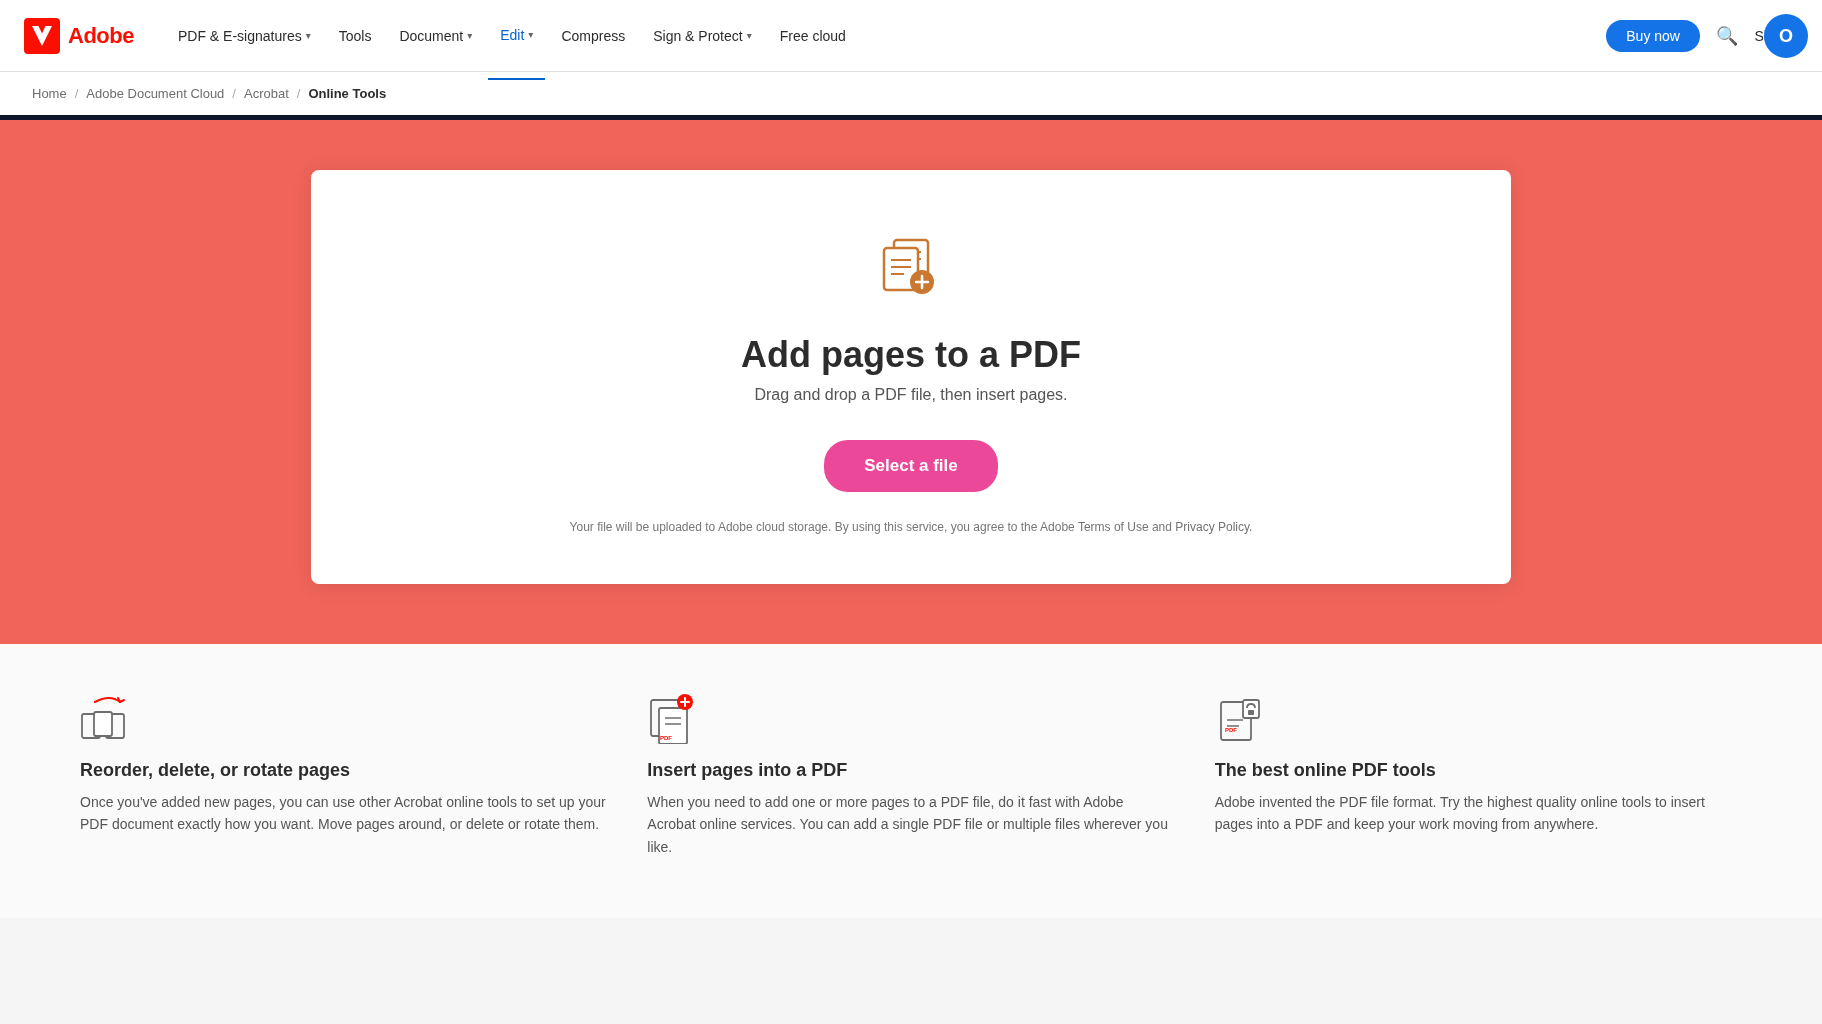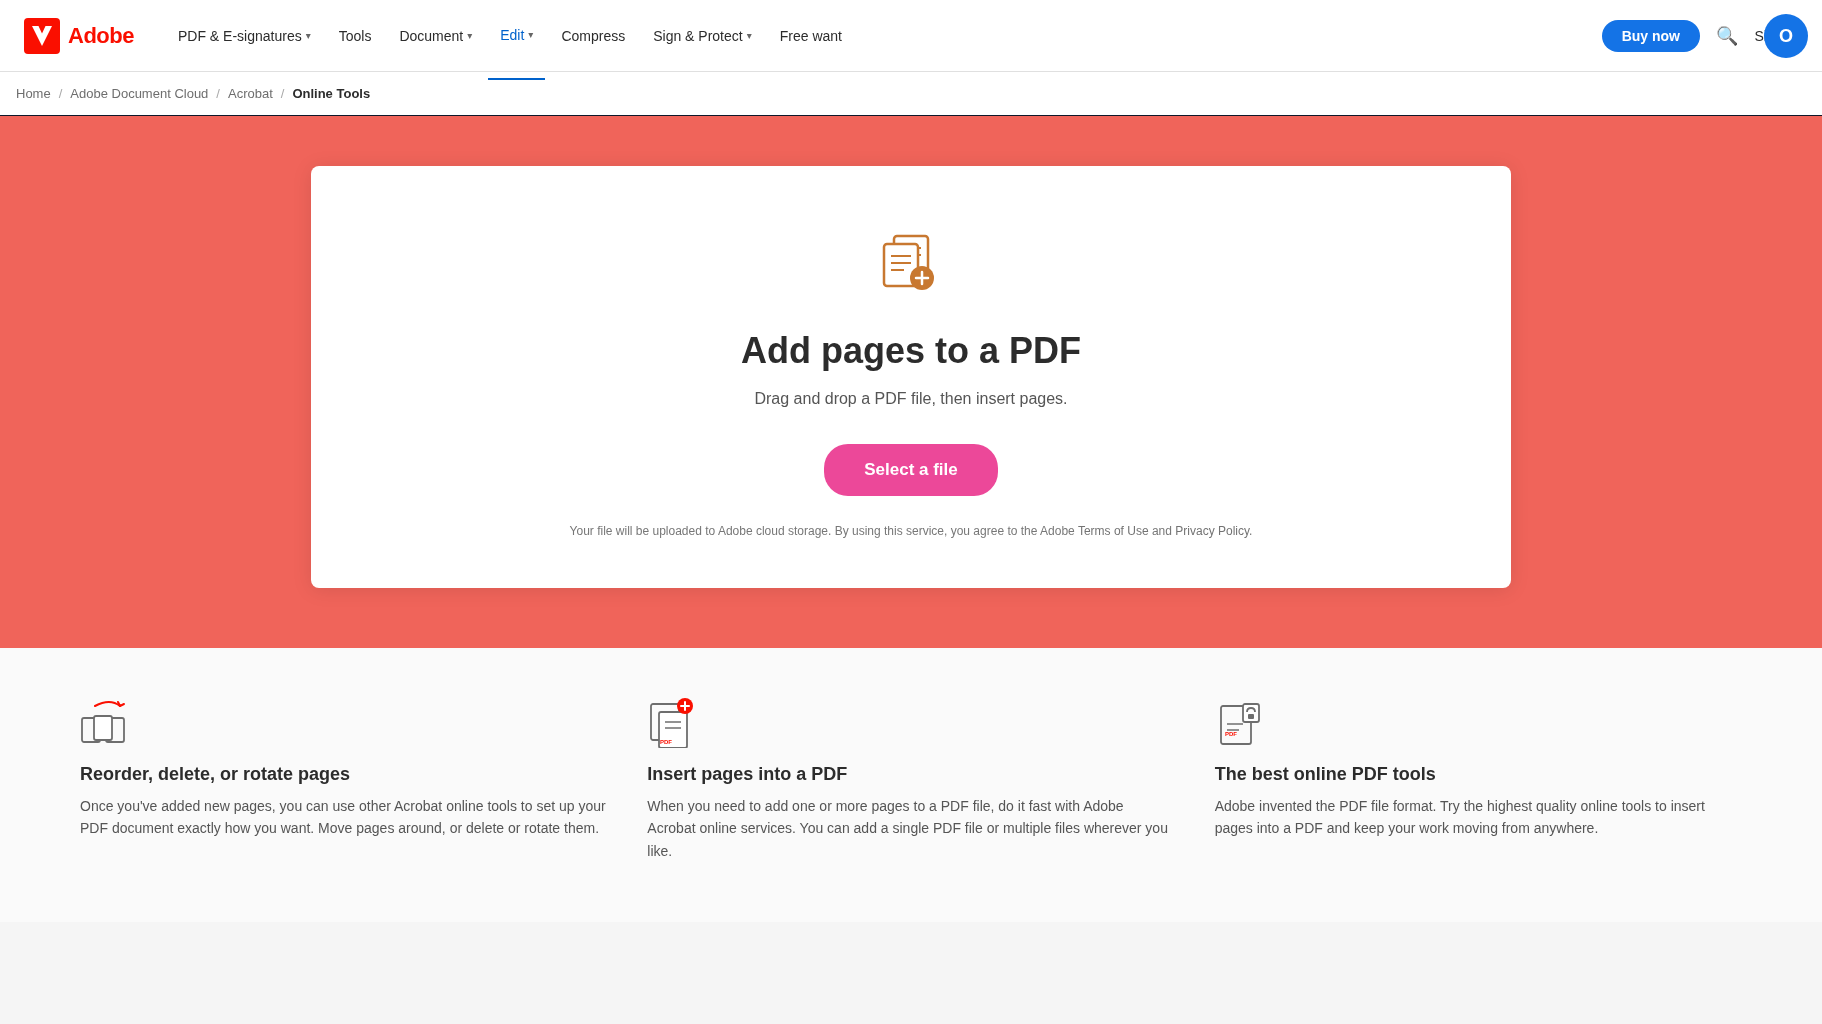--- a/index.html
+++ b/index.html
@@ -65,44 +65,44 @@
       gap: 16px;
       margin-left: auto;
     }
     .btn-buy-now {
       background: #1473e6;
       color: #fff;
       border: none;
       border-radius: 20px;
       padding: 8px 20px;
       font-size: 14px;
-      font-weight: 700;
+      font-weight: 400;
       cursor: pointer;
     }
     .search-icon-nav {
       font-size: 18px;
       color: #2c2c2c;
       cursor: pointer;
     }
     .signin-link {
       font-size: 14px;
       color: #2c2c2c;
       cursor: pointer;
       text-decoration: none;
     }
 
     
     .breadcrumb {
       display: flex;
       align-items: center;
-      padding: 14px 16px;
+      padding: 14px 32px;
       background: #fff;
       font-size: 13px;
       color: #6e6e6e;
-      border-bottom: 1px solid #0f172a;
+      border-bottom: 5px solid #0f172a;
     }
     .breadcrumb a {
       color: #6e6e6e;
       text-decoration: none;
     }
     .breadcrumb-sep {
       margin: 0 8px;
       color: #aaa;
     }
     .breadcrumb-current {
@@ -138,21 +138,21 @@
       margin-bottom: 24px;
     }
     .hero-icon-wrap svg {
       width: 70px;
       height: 70px;
     }
     .hero-title {
       font-size: 36px;
       font-weight: 700;
       color: #2c2c2c;
-      margin-bottom: 18px;
+      margin-bottom: 10px;
     }
     .hero-subtitle {
       font-size: 16px;
       color: #555;
       margin-bottom: 36px;
     }
     .btn-select-file {
       background: #ec4899;
       color: #fff;
       border: none;
@@ -253,21 +253,21 @@
       <span class="chevron">▾</span>
     </a>
     <a class="nav-item">
       <span>Compress</span>
     </a>
     <a class="nav-item">
       <span>Sign &amp; Protect</span>
       <span class="chevron">▾</span>
     </a>
     <a class="nav-item">
-      <span>Free want</span>
+      <span>Free cloud</span>
     </a>
   </div>
 
   <div class="nav-right">
     <button class="btn-buy-now">Buy now</button>
     <span class="search-icon-nav">🔍</span>
     <a class="signin-link">Sign In</a>
   </div>
 </nav>
 

